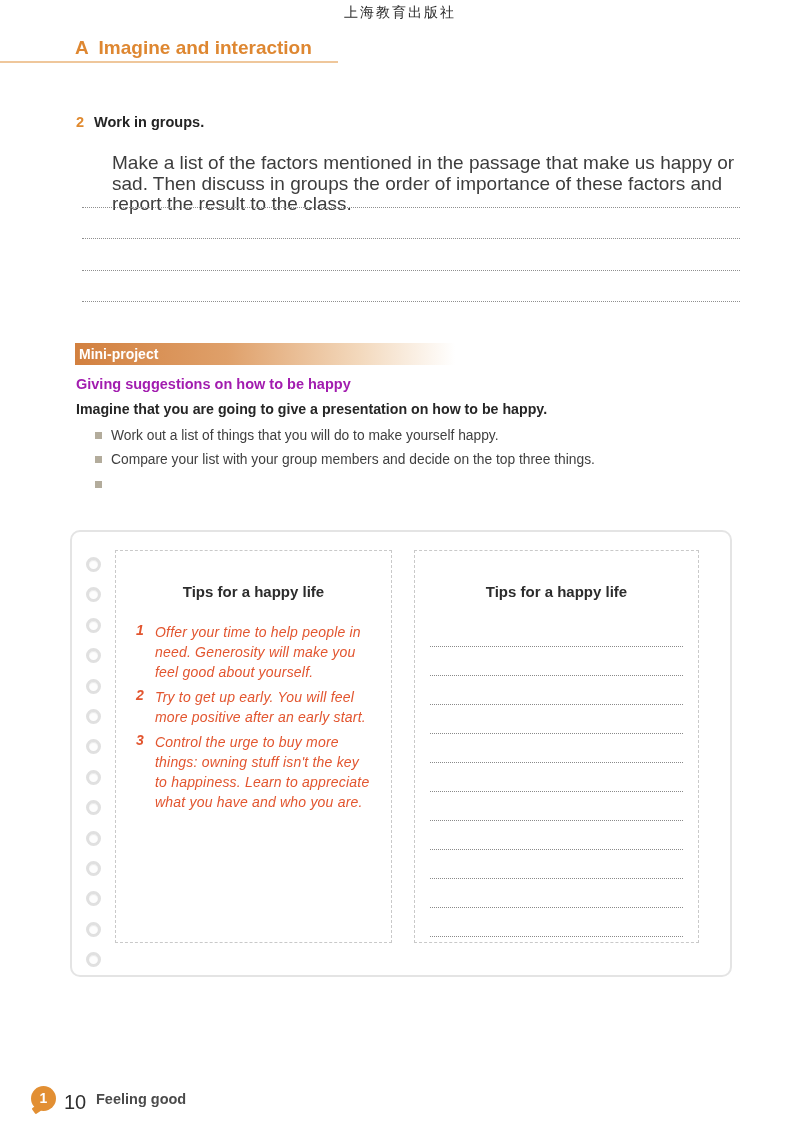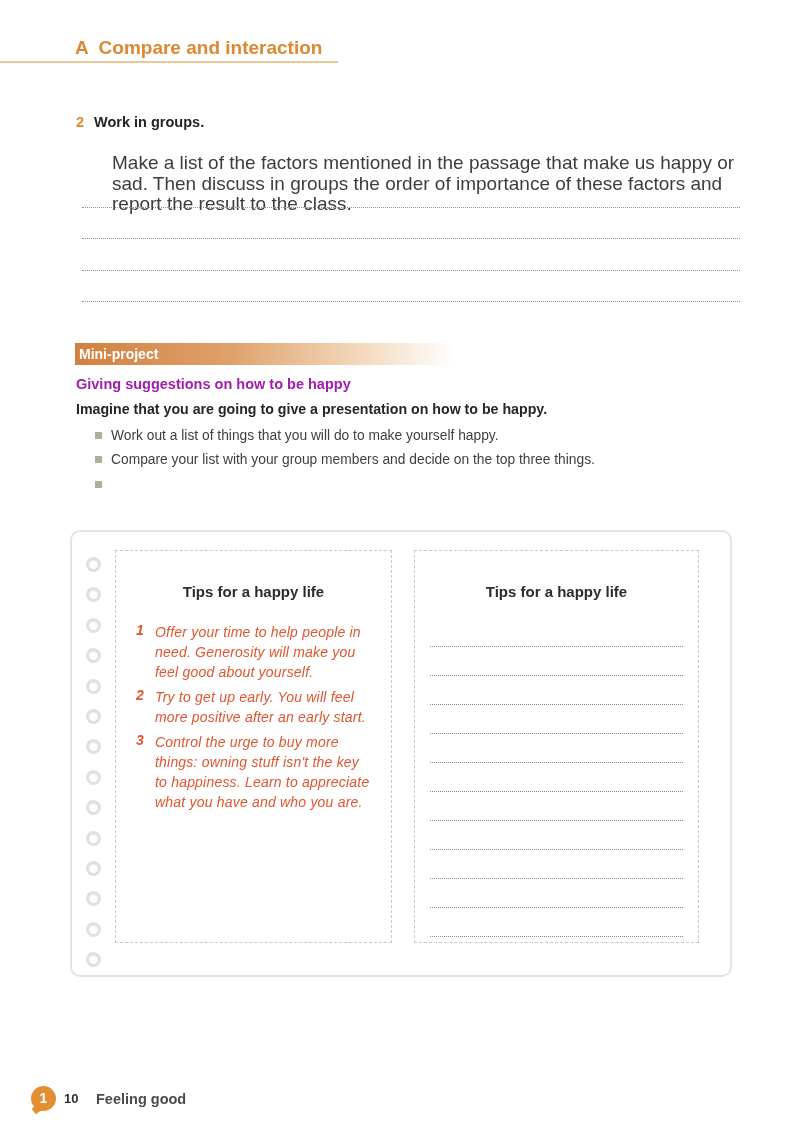--- a/index.html
+++ b/index.html
@@ -103,35 +103,36 @@
     color:#ffffff;font-weight:bold;font-size:14px;
     text-align:center;line-height:25px;
   }
   .footer-badge::after{
     content:"";position:absolute;left:2px;bottom:-2px;
     width:7px;height:7px;background:#e28f33;
     transform:rotate(55deg);border-radius:1px;
   }
   .footer-pagenum{
     position:absolute;left:64px;top:1091px;
-    font-size:13px;font-weight:bold;color:#2f2f2f;
+    font-size:20px;font-weight:normal;color:#2f2f2f;
   }
   .footer-unit{
     position:absolute;left:96px;top:1091px;
     font-size:14.5px;font-weight:bold;color:#4b4b4b;
   }
 </style>
 </head>
 <body>
 
 <div class="page">
 
+  <div class="publisher">上海教育出版社</div>
 
   <div class="section-underline"></div>
-  <h1 class="section-title">A  Compare and interaction</h1>
+  <h1 class="section-title">A  Imagine and interaction</h1>
 
   <div class="ex-head">
     <span class="ex-num">2</span><span class="ex-title">Work in groups.</span>
   </div>
   <p class="ex-instructions">Make a list of the factors mentioned in the passage that make us happy or sad. Then discuss in groups the order of importance of these factors and report the result to the class.</p>
   <div class="answer-lines" id="answer-lines">
       <div class="dotted-line"></div>
       <div class="dotted-line"></div>
       <div class="dotted-line"></div>
       <div class="dotted-line"></div>

